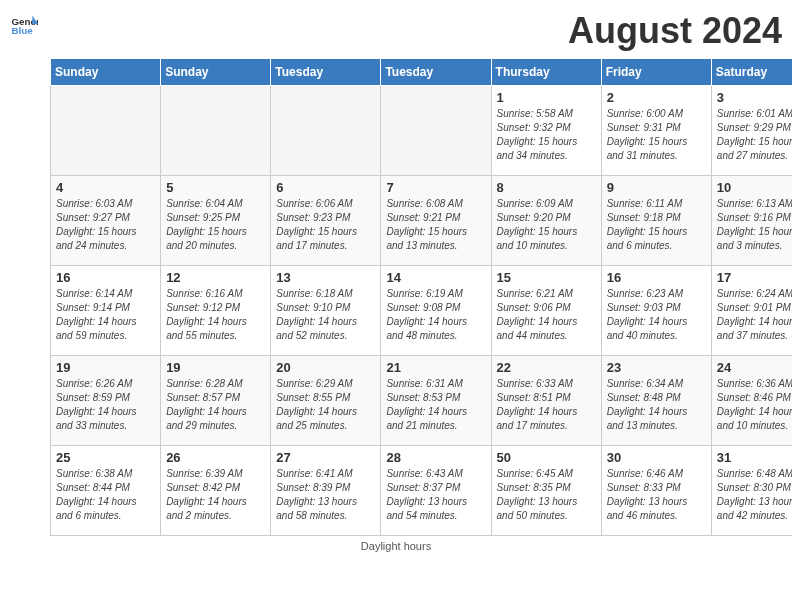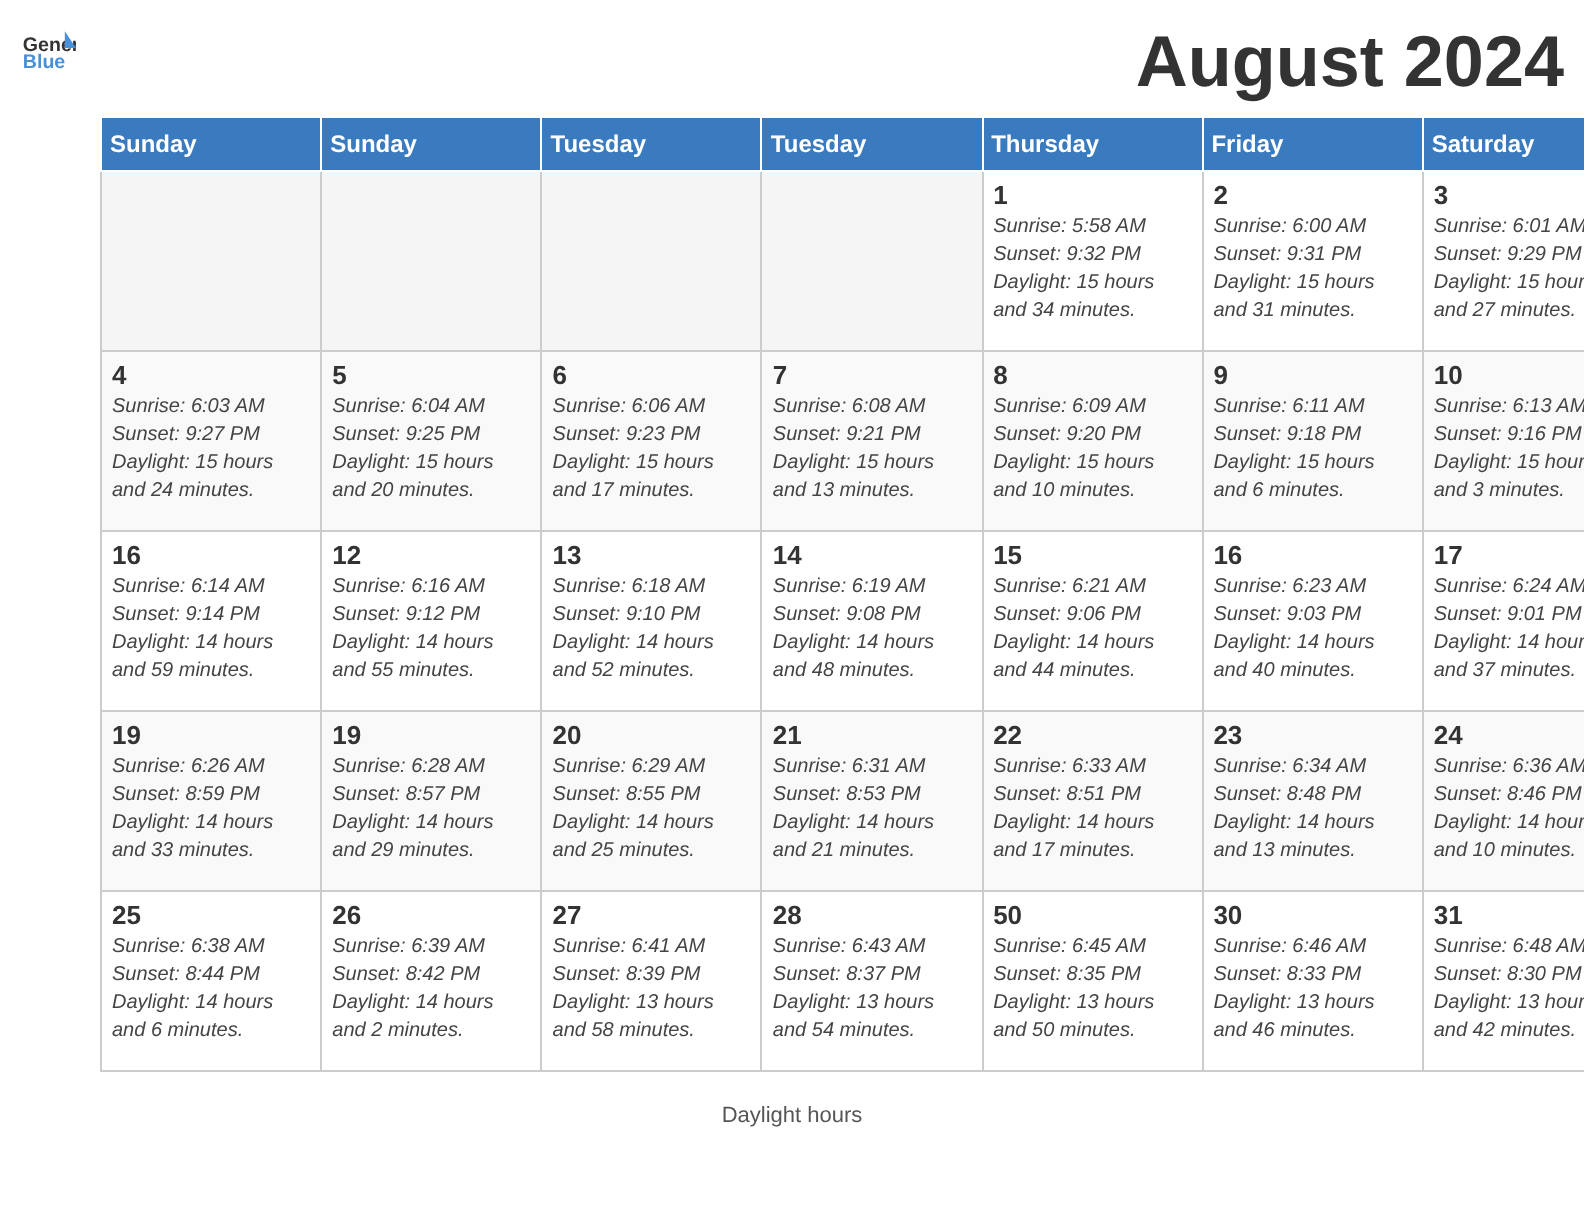--- a/index.html
+++ b/index.html
@@ -76,21 +76,21 @@
     }
     .day-info {
       font-size: 10px;
       color: #444;
       line-height: 1.4;
       font-style: italic;
     }
     .footer-note {
       font-size: 11px;
       color: #555;
-      margin-top: 16px;
+      margin-top: 4px;
       text-align: center;
     }
   </style>
 </head>
 <body>
 
 <div class="header-area">
   <div class="logo">
     <svg class="logo-icon" viewBox="0 0 40 40" xmlns="http://www.w3.org/2000/svg">
       <text x="2" y="22" font-size="14" font-weight="bold" fill="#333" font-family="Arial">General</text>

